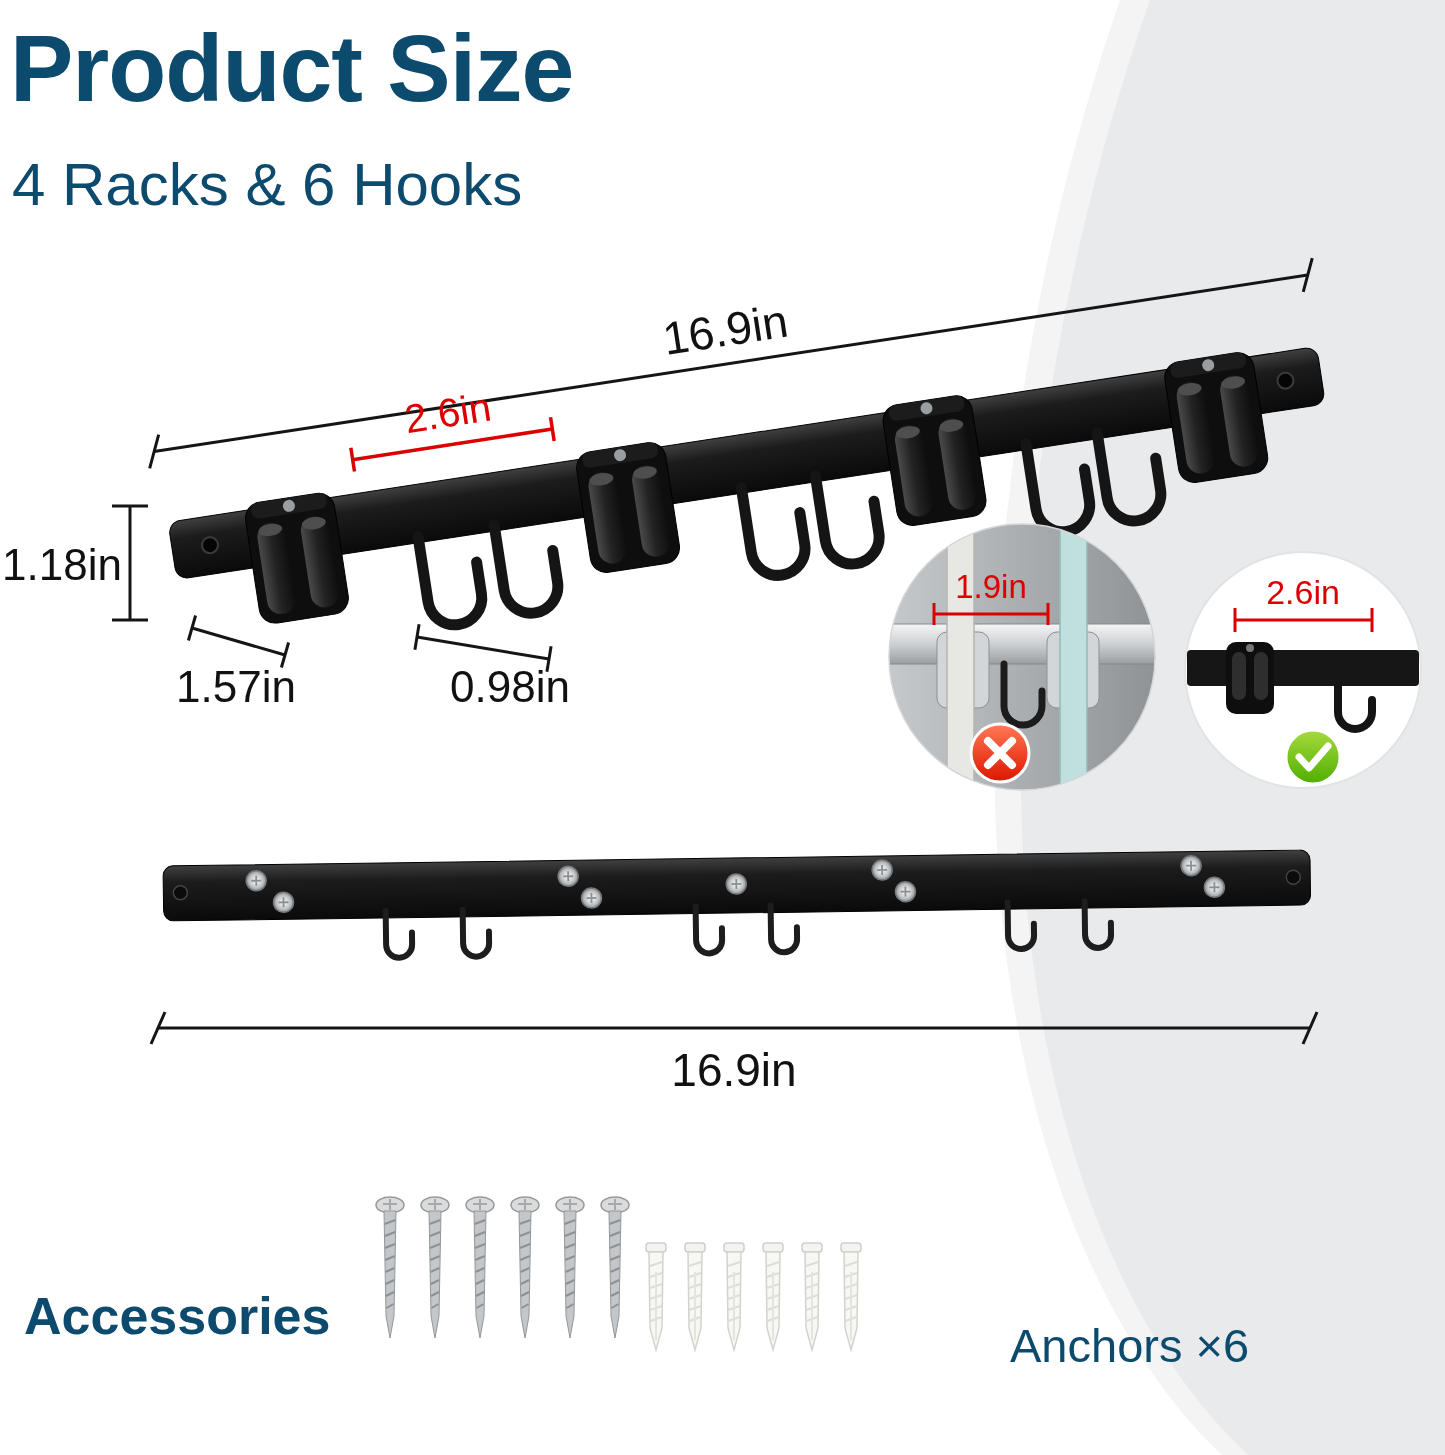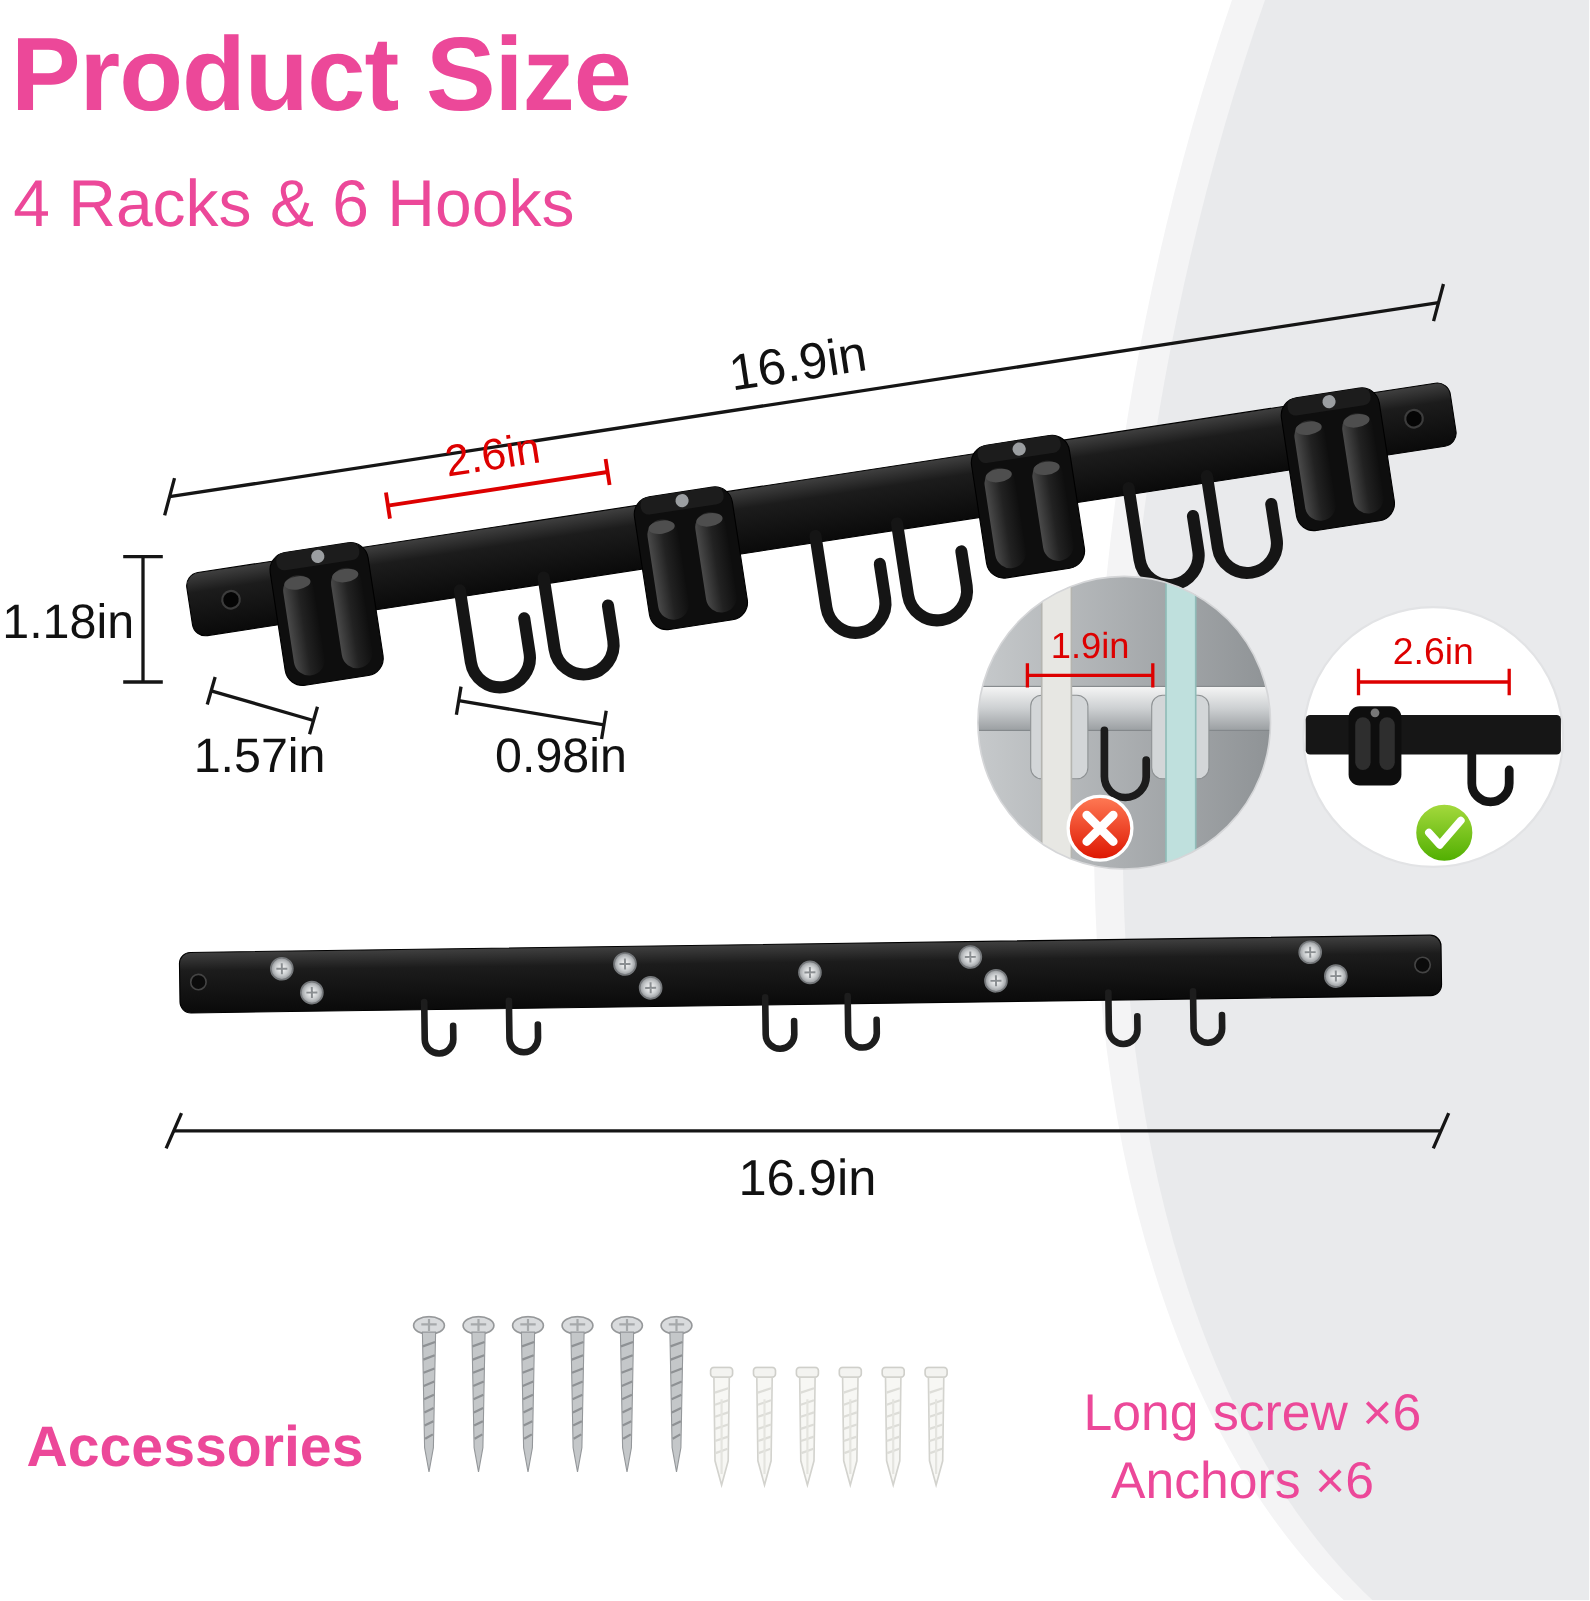--- a/index.html
+++ b/index.html
@@ -13,21 +13,21 @@
   *{margin:0;padding:0;box-sizing:border-box;}
   body{font-family:"Liberation Sans",sans-serif;background:#fff;}
   .canvas{position:relative;width:1445px;height:1455px;background:#ffffff;overflow:hidden;}
   .canvas svg.scene{position:absolute;left:0;top:0;}
   svg text{font-family:"Liberation Sans",sans-serif;}
   .dimtext{fill:#111;}
   .redline{stroke:var(--accent-red);}
   .redtext{fill:var(--accent-red);}
   .bg-band{fill:var(--background-gray-light);}
   .bg-gray{fill:var(--background-gray);}
-  .abs{position:absolute;color:#ec4899;}
+  .abs{position:absolute;color:#0c4a6e;}
   .title{left:10px;top:14px;font-size:95px;font-weight:800;letter-spacing:-1px;}
   .subtitle{left:12px;top:150px;font-size:60px;font-weight:400;}
   .acc-title{left:24px;top:1286px;font-size:52px;font-weight:800;}
   .acc-label-screw{left:985px;top:1256px;font-size:47px;}
   .acc-label-anchor{left:985px;top:1318px;font-size:47px;margin-left:25px;}
   .screw-row{position:absolute;left:370px;top:1196px;display:flex;gap:5px;}
   .anchor-row{position:absolute;left:640px;top:1242px;display:flex;gap:7px;}
 </style>
 </head>
 <body>
@@ -304,16 +304,15 @@
       <line x1="16" y1="30" x2="16" y2="98" stroke="#e4e4df" stroke-width="2"></line>
     </svg>
       <svg width="32" height="115" viewBox="0 0 32 115">
       <rect x="6" y="1" width="20" height="9" rx="3" fill="#f3f3f0" stroke="#cfcfca" stroke-width="1.5"></rect>
       <polygon points="9,10 23,10 22,86 16,108 10,86" fill="#f7f7f4" stroke="#d3d3ce" stroke-width="1.5"></polygon>
       <path d="M 10 24 L 22 20 M 10 35 L 22 31 M 10 46 L 22 42 M 10 57 L 22 53 M 10 68 L 22 64 M 10.5 79 L 21.5 75" stroke="#ddddd8" stroke-width="2" fill="none"></path>
       <line x1="16" y1="30" x2="16" y2="98" stroke="#e4e4df" stroke-width="2"></line>
     </svg>
     </div>
 
-  <div class="abs acc-label-screw">Long screw ×6</div>
   <div class="abs acc-label-anchor">Anchors ×6</div>
 
 </div>
 
 </body></html>

